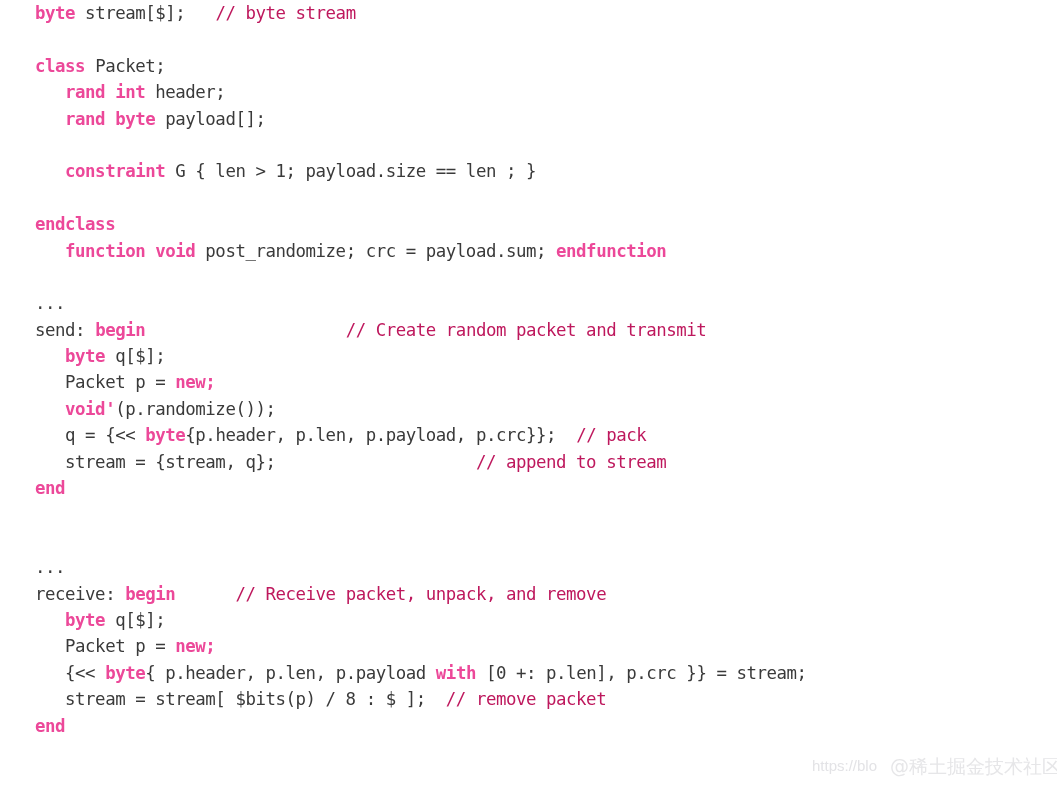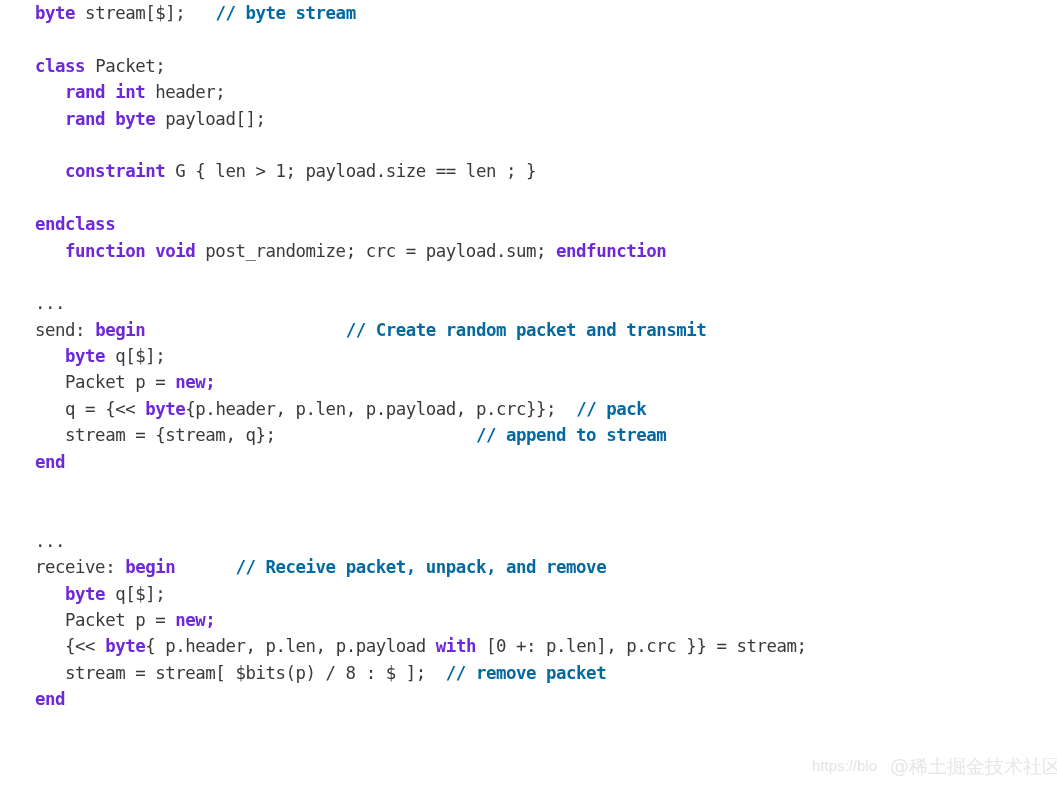--- a/index.html
+++ b/index.html
@@ -28,29 +28,29 @@
     line-height: 26.4px;
     white-space: pre;
     font-family: "DejaVu Sans Mono", "Liberation Mono", monospace;
     font-size: 17.4px;
     letter-spacing: -0.45px;
     color: #2b2b2b;
   }
 
   .code-line .kw {
     font-weight: bold;
-    color: #6d28d9;
+    color: #ec4899;
   }
   .code-line .txt {
     font-weight: normal;
     color: #3a3a3a;
   }
   .code-line .cmt {
-    font-weight: bold;
-    color: #0369a1;
+    font-weight: normal;
+    color: #be185d;
   }
   .blank-line {
     height: 26.4px;
   }
 
   #watermark {
     position: absolute;
     left: 812px;
     top: 752px;
     width: 245px;
@@ -90,20 +90,21 @@
     <div class="code-line blank-line"></div>
     <div class="code-line"><span class="txt">   </span><span class="kw">constraint</span><span class="txt"> G { len &gt; 1; payload.size == len ; }</span></div>
     <div class="code-line blank-line"></div>
     <div class="code-line"><span class="kw">endclass</span></div>
     <div class="code-line"><span class="txt">   </span><span class="kw">function void</span><span class="txt"> post_randomize; crc = payload.sum; </span><span class="kw">endfunction</span></div>
     <div class="code-line blank-line"></div>
     <div class="code-line"><span class="txt">...</span></div>
     <div class="code-line"><span class="txt">send: </span><span class="kw">begin</span><span class="txt">                    </span><span class="cmt">// Create random packet and transmit</span></div>
     <div class="code-line"><span class="txt">   </span><span class="kw">byte</span><span class="txt"> q[$];</span></div>
     <div class="code-line"><span class="txt">   </span><span class="txt">Packet p = </span><span class="kw">new;</span></div>
+    <div class="code-line"><span class="txt">   </span><span class="kw">void'</span><span class="txt">(p.randomize());</span></div>
     <div class="code-line"><span class="txt">   </span><span class="txt">q = {&lt;&lt; </span><span class="kw">byte</span><span class="txt">{p.header, p.len, p.payload, p.crc}};  </span><span class="cmt">// pack</span></div>
     <div class="code-line"><span class="txt">   </span><span class="txt">stream = {stream, q};                    </span><span class="cmt">// append to stream</span></div>
     <div class="code-line"><span class="kw">end</span></div>
     <div class="code-line blank-line"></div>
     <div class="code-line blank-line"></div>
     <div class="code-line"><span class="txt">...</span></div>
     <div class="code-line"><span class="txt">receive: </span><span class="kw">begin</span><span class="txt">      </span><span class="cmt">// Receive packet, unpack, and remove</span></div>
     <div class="code-line"><span class="txt">   </span><span class="kw">byte</span><span class="txt"> q[$];</span></div>
     <div class="code-line"><span class="txt">   </span><span class="txt">Packet p = </span><span class="kw">new;</span></div>
     <div class="code-line"><span class="txt">   </span><span class="txt">{&lt;&lt; </span><span class="kw">byte</span><span class="txt">{ p.header, p.len, p.payload </span><span class="kw">with</span><span class="txt"> [0 +: p.len], p.crc }} = stream;</span></div>

